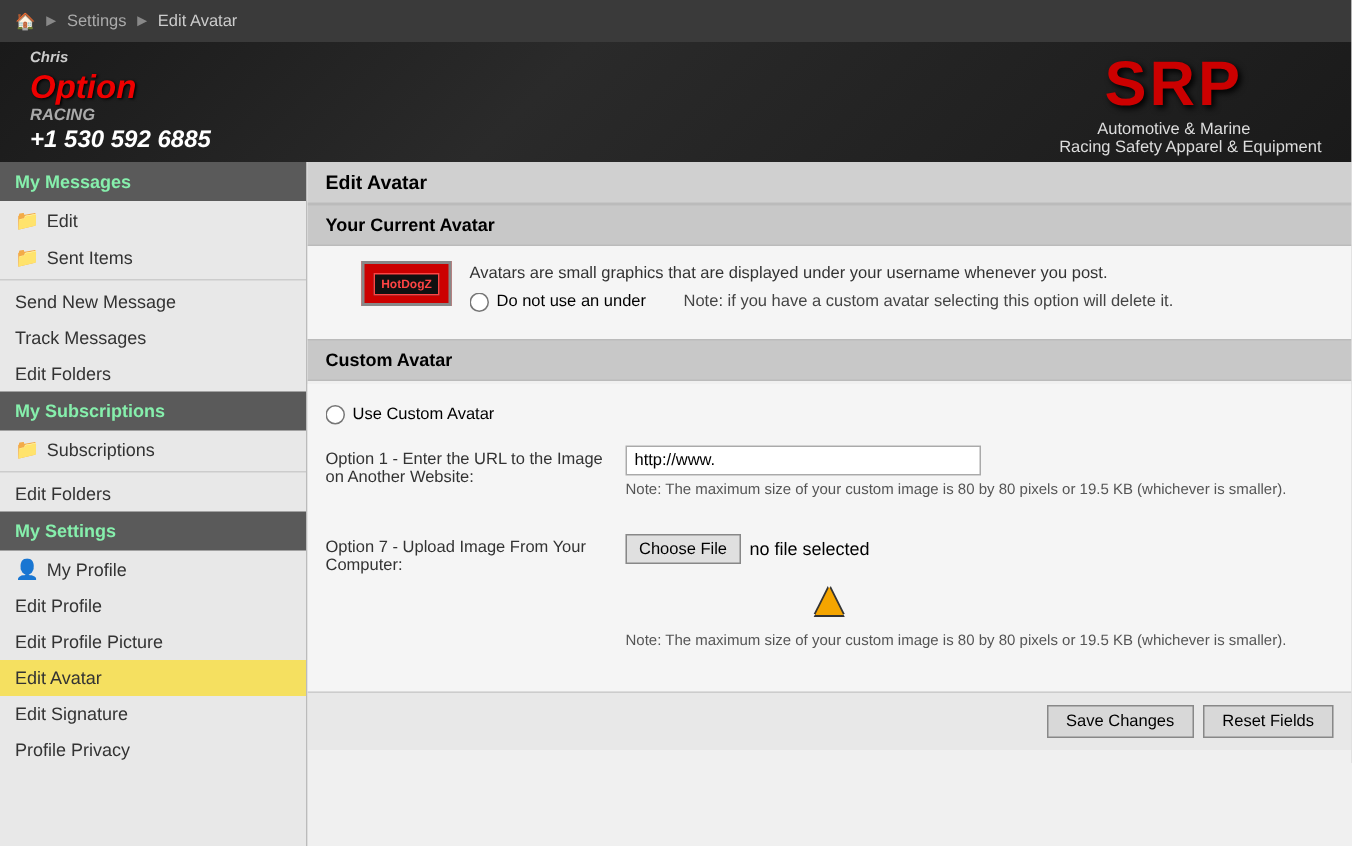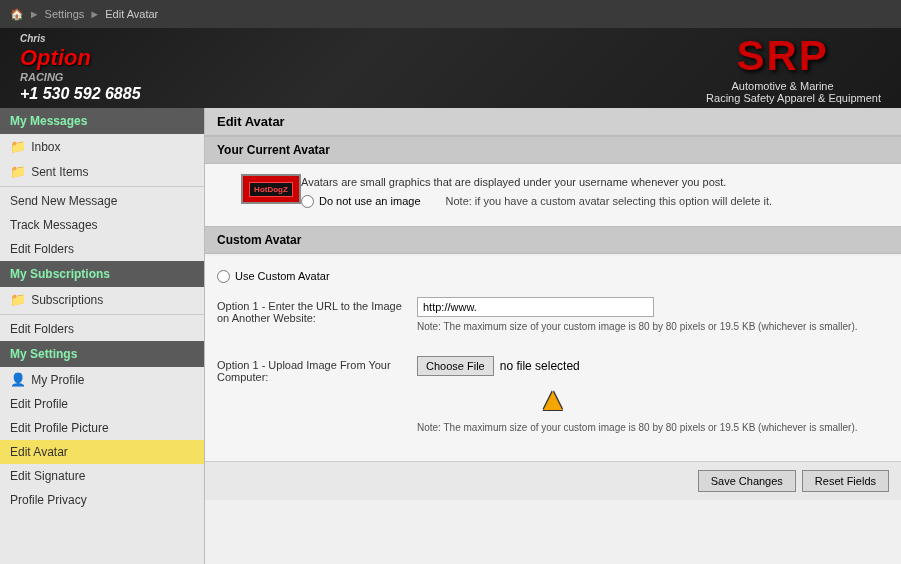--- a/index.html
+++ b/index.html
@@ -116,20 +116,21 @@
       border-bottom: 1px solid #bbb;
       border-top: 1px solid #bbb;
     }
     .section-content {
       padding: 10px 12px;
       background: #f5f5f5;
     }
     .current-avatar-area {
       display: flex;
       align-items: flex-start;
+      gap: 12px;
       margin-bottom: 8px;
       padding-left: 24px;
     }
     .avatar-preview {
       width: 60px;
       height: 30px;
       background: #c00;
       display: flex;
       align-items: center;
       justify-content: center;
@@ -235,21 +236,21 @@
   </div>
 </div>
 
 <div class="main-layout">
 
   <div class="sidebar">
 
     <div class="sidebar-section-header">My Messages</div>
     <div class="sidebar-item">
       <span class="folder-icon">📁</span>
-      <span>Inbox</span>
+      <span>Edit</span>
     </div>
     <div class="sidebar-item">
       <span class="folder-icon">📁</span>
       <span>Sent Items</span>
     </div>
     <div class="sidebar-divider"></div>
     <div class="sidebar-item">
       <span>Send New Message</span>
     </div>
     <div class="sidebar-item">
@@ -298,21 +299,21 @@
       <div class="section-title">Your Current Avatar</div>
       <div class="section-content">
         <div class="current-avatar-area">
           <div class="avatar-preview">
             <span style="font-size:8px;font-weight:bold;color:#ff4444;background:#111;padding:2px 4px;border:1px solid #ff4444;">HotDogZ</span>
           </div>
           <div>
             <div class="avatar-text">Avatars are small graphics that are displayed under your username whenever you post.</div>
             <div class="radio-row">
               <input type="radio" name="avatar_choice" value="none" style="">
-              <label>Do not use an image</label>
+              <label>Do not use an under</label>
               <span class="note-text">Note: if you have a custom avatar selecting this option will delete it.</span>
             </div>
           </div>
         </div>
       </div>
 
       <div class="section-title">Custom Avatar</div>
       <div class="section-content custom-avatar-section">
         <div class="radio-row" style="margin-bottom:8px;">
           <input type="radio" name="avatar_choice" value="custom" style="">
@@ -321,21 +322,21 @@
 
         <div class="form-row">
           <div class="form-label">Option 1 - Enter the URL to the Image on Another Website:</div>
           <div class="form-field">
             <input type="text" class="url-input" value="http://www." style="">
             <div class="form-note">Note: The maximum size of your custom image is 80 by 80 pixels or 19.5 KB (whichever is smaller).</div>
           </div>
         </div>
 
         <div class="form-row">
-          <div class="form-label">Option 1 - Upload Image From Your Computer:</div>
+          <div class="form-label">Option 7 - Upload Image From Your Computer:</div>
           <div class="form-field">
             <div class="file-upload-row">
               <button class="choose-file-btn">Choose File</button>
               <span>no file selected</span>
             </div>
             <div style="position:relative;">
               <div class="arrow-indicator">▲</div>
             </div>
             <div class="form-note">Note: The maximum size of your custom image is 80 by 80 pixels or 19.5 KB (whichever is smaller).</div>
           </div>

